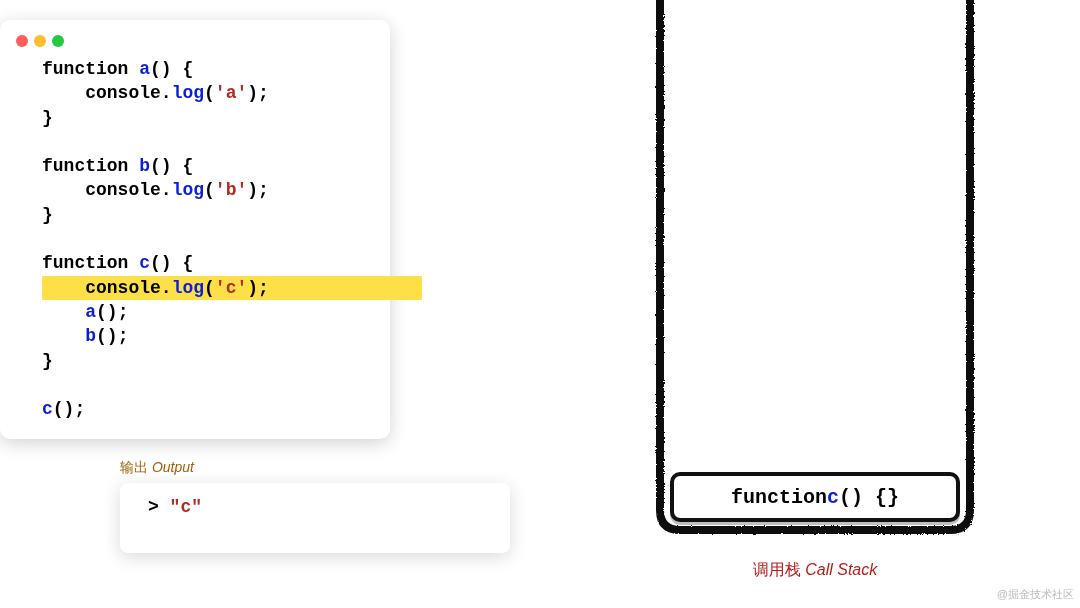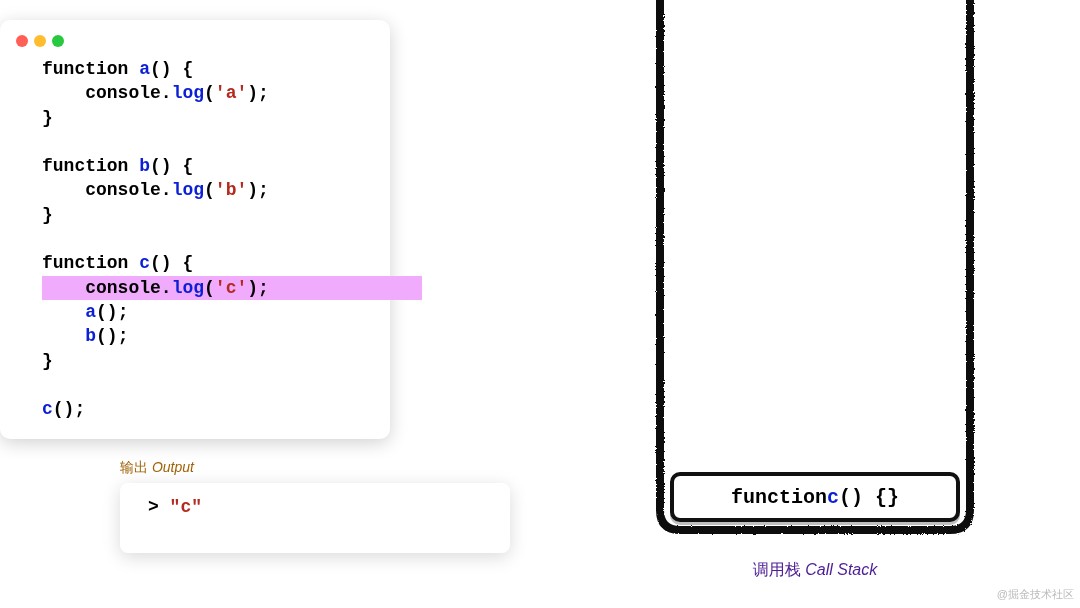--- a/index.html
+++ b/index.html
@@ -43,21 +43,21 @@
   .tl-yellow { background: #ffbd2e; }
   .tl-green { background: #27c93f; }
   .code-body {
     font-size: 18px;
     line-height: 1.35;
     white-space: pre;
     font-weight: bold;
   }
   .code-line { padding-left: 42px; }
   .hl-line {
-    background: #f0abfc;
+    background: #fde047;
     display: block;
     margin-left: 42px;
     width: 380px;
     padding-left: 0;
   }
   .kw { color: #000; }
   .fn { color: #0a1fd6; }
   .str { color: #b42a1f; }
   .punct { color: #000; }
   .output-label {
@@ -107,21 +107,21 @@
     font-weight: bold;
     box-shadow: 0 3px 0 rgba(0,0,0,0.25);
   }
   .stack-label {
     position: absolute;
     top: 560px;
     left: 100px;
     width: 350px;
     text-align: center;
     font-family: "Helvetica Neue", Arial, sans-serif;
-    color: #4c1d95;
+    color: #b91c1c;
     font-size: 16px;
   }
   .stack-label em { font-style: italic; }
   .watermark {
     position: absolute;
     right: 6px;
     bottom: 6px;
     font-family: Arial, sans-serif;
     font-size: 11px;
     color: #bbb;

